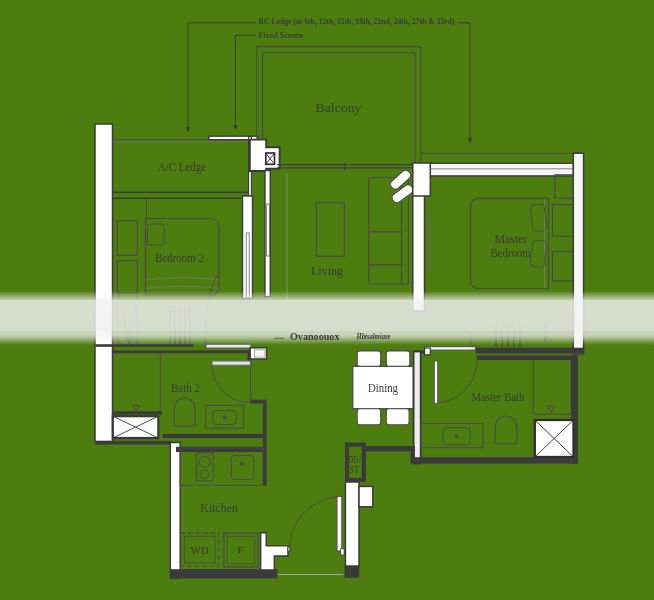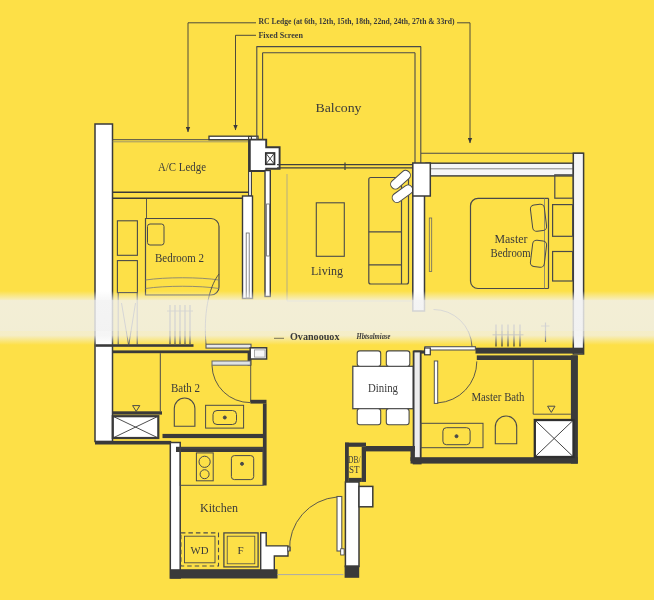--- a/index.html
+++ b/index.html
@@ -1,16 +1,16 @@
 <!DOCTYPE html>
 <html><head>
 <meta charset="utf-8">
 <style>
   html,body{margin:0;padding:0;background:#ffffff;}
-  #page{width:654px;height:600px;position:relative;background:#fde047;overflow:hidden;}
+  #page{width:654px;height:600px;position:relative;background:#4d7c0f;overflow:hidden;}
   svg{position:absolute;left:0;top:0;}
   text{font-family:"Liberation Serif", serif; fill:#3a3a3a;}
 </style>
 </head>
 <body>
 <div id="page">
 <svg width="654" height="600" viewBox="0 0 654 600">
 <defs>
 <marker id="arr" markerWidth="7" markerHeight="9" refX="2.6" refY="7.5" orient="0">
   <path d="M0.2,2 L2.6,7.9 L5,2 Z" fill="#3a3a3a"></path>

